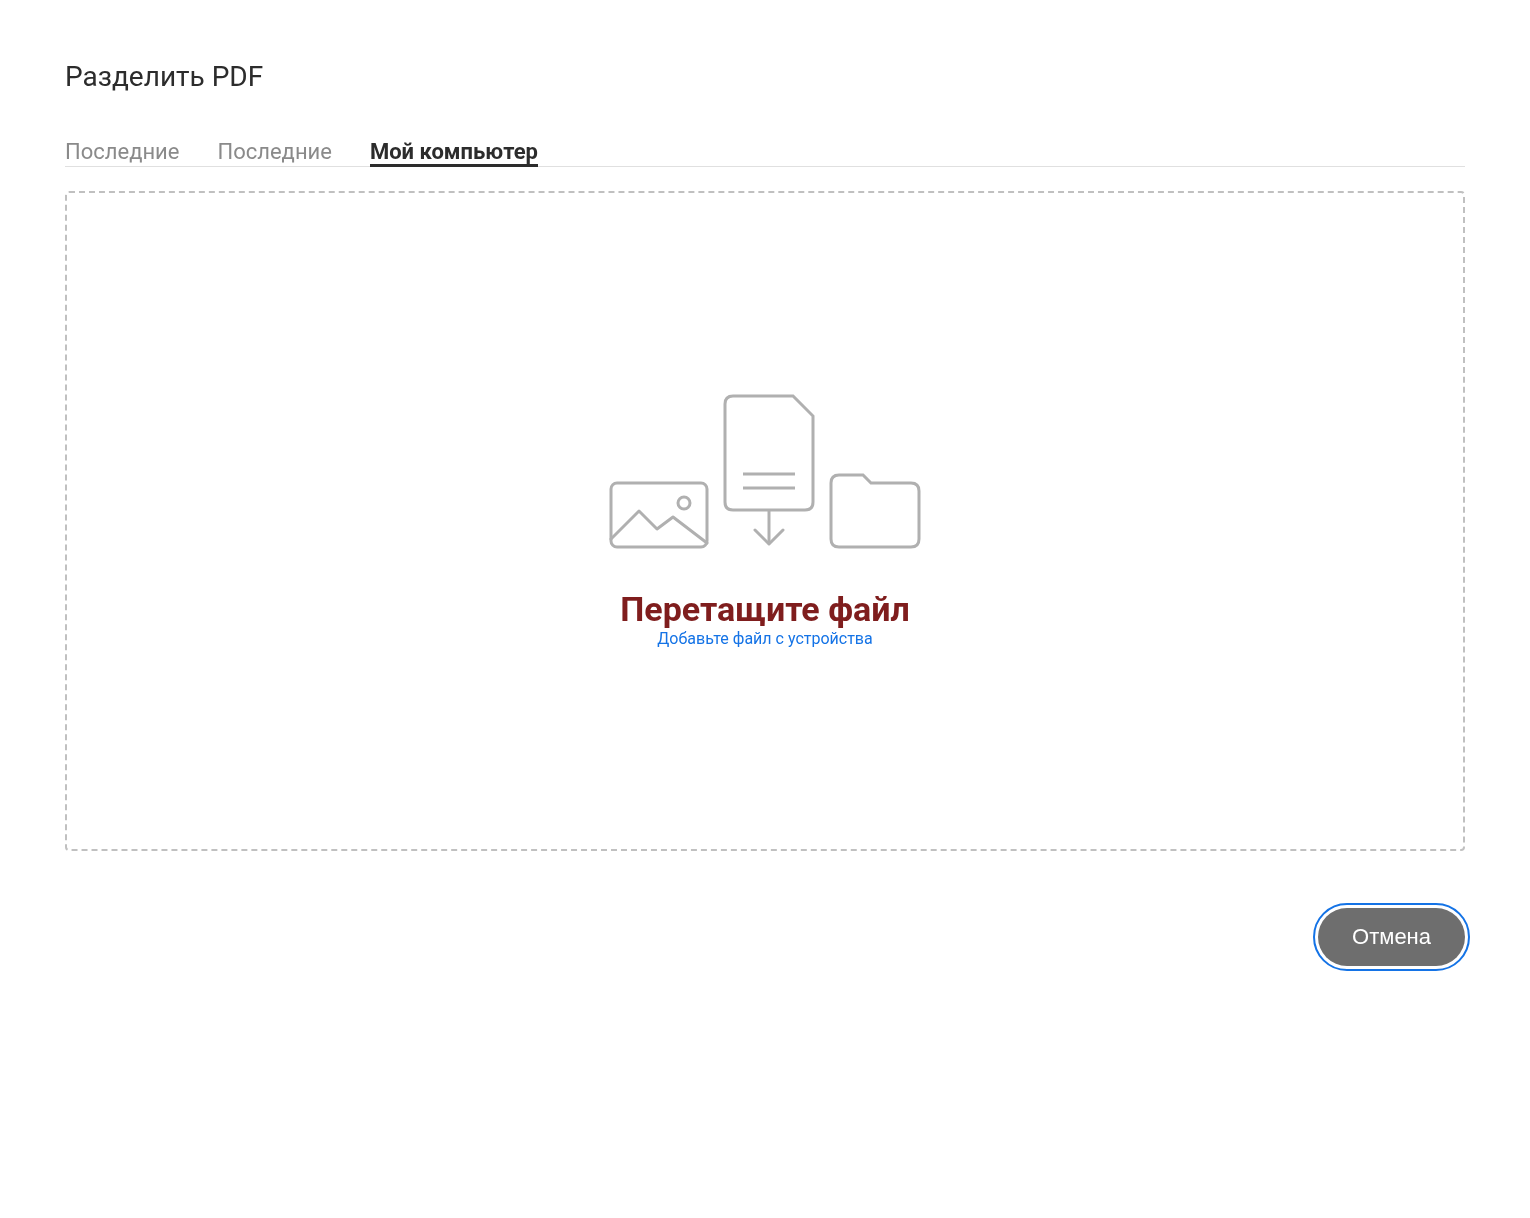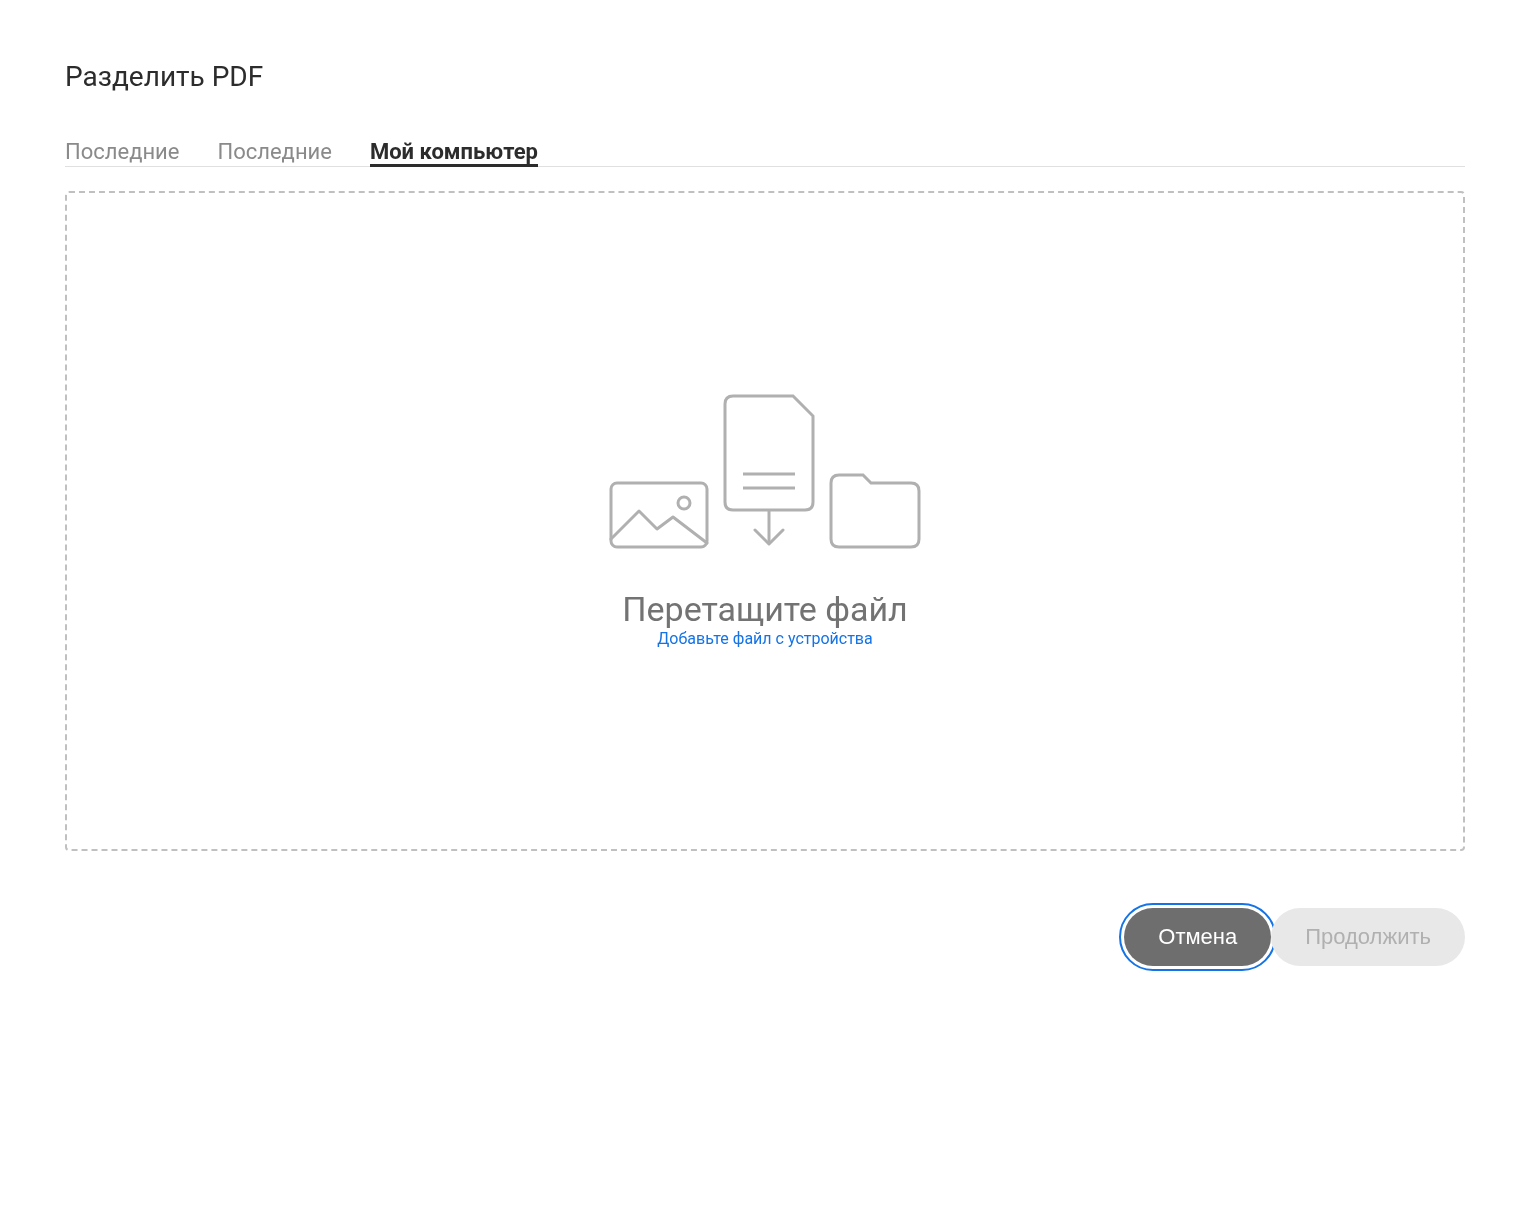--- a/index.html
+++ b/index.html
@@ -61,22 +61,22 @@
     .icon-document {
       width: 92px;
       height: 155px;
     }
     .icon-folder {
       width: 92px;
       height: 82px;
     }
     .dropzone-title {
       font-size: 34px;
-      font-weight: 400;
-      color: #737373;
+      font-weight: 700;
+      color: #7f1d1d;
       margin-bottom: 0;
     }
     .dropzone-link {
       font-size: 16px;
       color: #1473e6;
       cursor: pointer;
     }
     .footer-buttons {
       position: absolute;
       bottom: 252px;
@@ -132,14 +132,13 @@
     <svg class="icon-folder" viewBox="0 0 92 82" fill="none" stroke="#b0b0b0" stroke-width="3">
       <path d="M 2 16 Q 2 8 10 8 L 34 8 L 42 16 L 82 16 Q 90 16 90 24 L 90 72 Q 90 80 82 80 L 10 80 Q 2 80 2 72 Z"></path>
     </svg>
   </div>
   <div class="dropzone-title">Перетащите файл</div>
   <div class="dropzone-link">Добавьте файл с устройства</div>
 </div>
 
 <div class="footer-buttons">
   <button class="btn btn-cancel">Отмена</button>
-  <button class="btn btn-continue">Продолжить</button>
 </div>
 
 </body></html>

